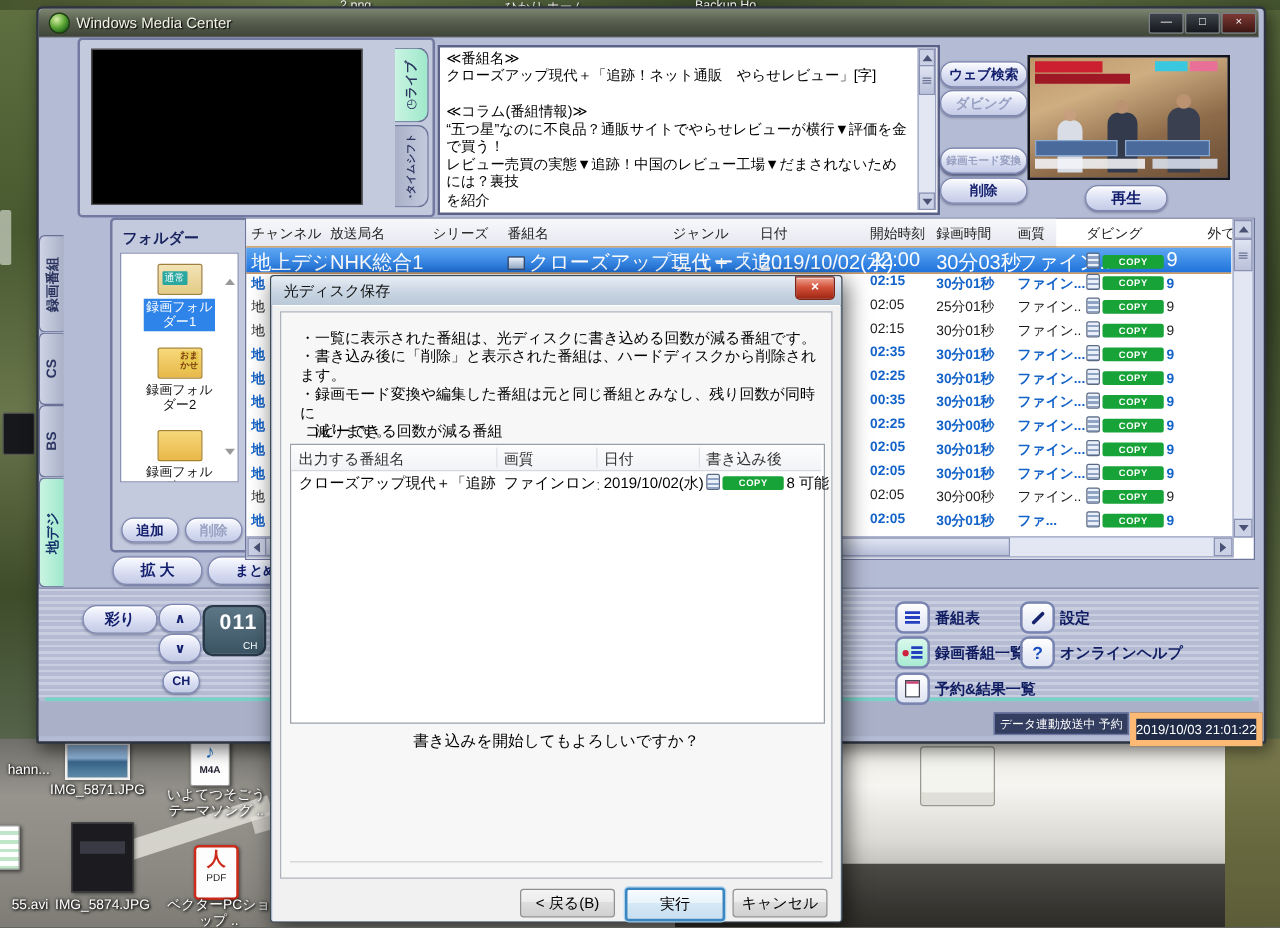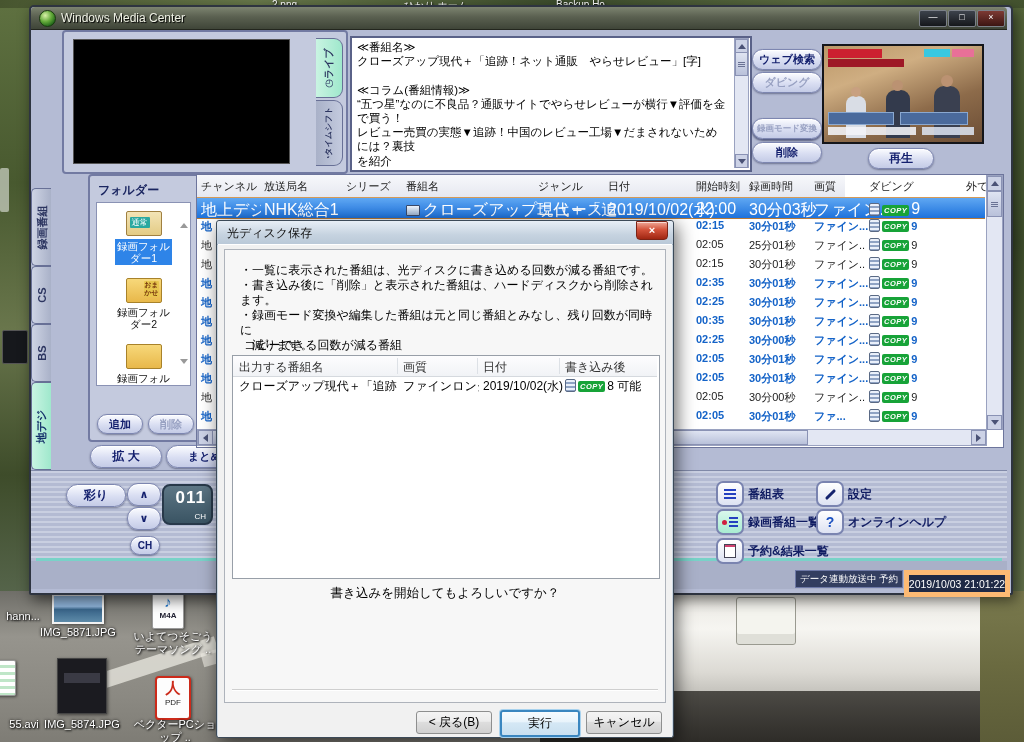--- a/index.html
+++ b/index.html
@@ -39,21 +39,21 @@
   .tri.right{border-left:5px solid #4a5276;border-right:none;}
   
   .tbl-bg{background:#fff;border:1px solid #6d759c;}
   .th{position:absolute;top:4px;font-size:11px;color:#222;white-space:nowrap;}
   .thead{background:linear-gradient(180deg,#f7f8fb,#e6e8f0);border-bottom:1px solid #b9bece;}
   .selrow{background:linear-gradient(180deg,#5fa7f2,#1e72dc);border-top:1px solid #d49a58;border-bottom:1px solid #b87a38;color:#fff;}
   .trow{position:relative;height:19px;font-size:11px;color:#1b1b1b;}
   .trow.emph{color:#1463c8;font-weight:bold;}
   .tc{position:absolute;top:2px;white-space:nowrap;}
   .copybadge{display:inline-block;background:#17a338;color:#fff;font-size:7.5px;font-weight:bold;
-    padding:1px 2px;border-radius:2px;margin:0 2px;vertical-align:1px;letter-spacing:.5px;font-style:italic;}
+    padding:1px 13px;border-radius:2px;margin:0 2px;vertical-align:1px;letter-spacing:.5px;}
   .disc{display:inline-block;width:9px;height:11px;border-radius:2px;vertical-align:-2px;
     background:repeating-linear-gradient(180deg,#eaf0fa 0 2px,#8fa3c4 2px 4px);border:1px solid #5a6a85;}
   .tvicon{display:inline-block;width:12px;height:9px;background:linear-gradient(180deg,#eef4fc,#9db4d0);
     border:1px solid #3a4a6a;border-radius:1px;vertical-align:-1px;margin-right:3px;}
   
   .dlg{background:#ccd7e2;border:1px solid #3c4a58;border-radius:3px;box-shadow:3px 5px 18px rgba(0,0,0,.6);z-index:50;}
   .dlg-title{background:linear-gradient(180deg,#e7eef6,#c6d3e0 60%,#bac9d8);border-radius:3px 3px 0 0;
     font-size:12px;color:#111;border-bottom:1px solid #9fb0c0;}
   .dlg-close{background:linear-gradient(180deg,#f0a898,#d3523a 45%,#a02612);border:1px solid #7c2315;border-radius:0 2px 4px 4px;
     color:#fff;font-weight:bold;font-size:11px;text-align:center;line-height:16px;box-shadow:inset 0 1px 0 rgba(255,255,255,.6);}

